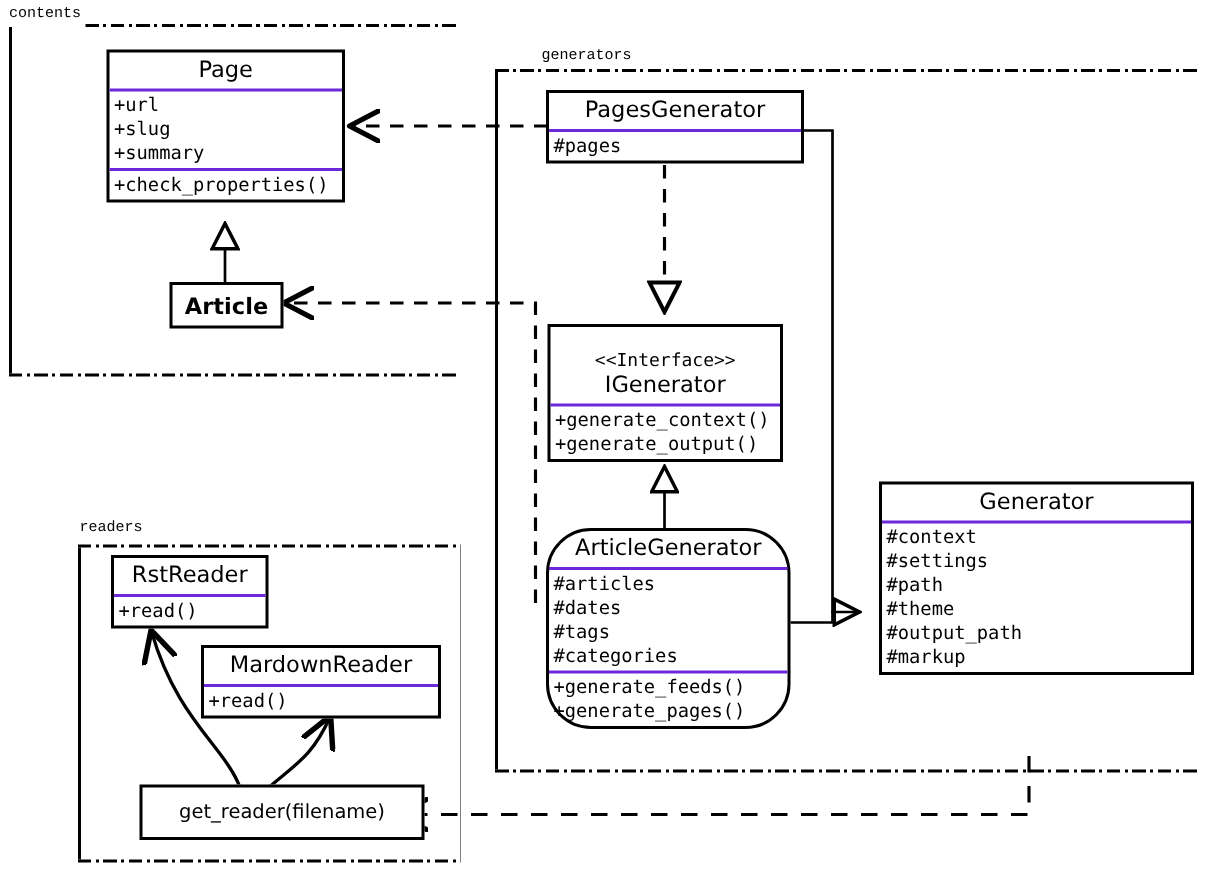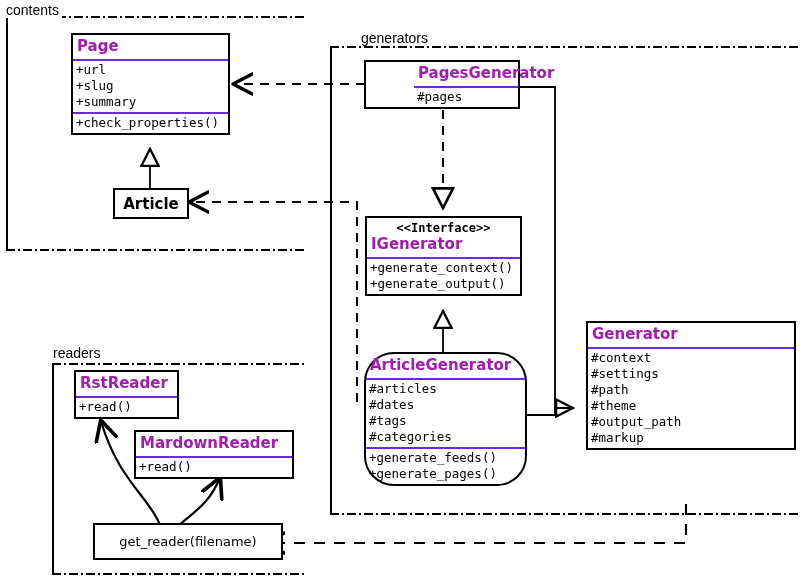--- a/index.html
+++ b/index.html
@@ -28,53 +28,54 @@
 
   
   .pkg {
     position: absolute;
     border: 2px dashed #000;
     box-sizing: border-box;
     background: transparent;
   }
   .pkg-label {
     position: absolute;
-    font-family: Liberation Sans, sans-serif;
-    font-size: 14px;
+    font-family: Liberation Mono, monospace;
+    font-size: 10px;
     color: #000;
     background: #ffffff;
     padding: 0 3px 0 2px;
     white-space: nowrap;
     line-height: 16px;
   }
 
   
   .cls {
     position: absolute;
     border: 2px solid #000;
     background: #ffffff;
     box-sizing: border-box;
     z-index: 5;
   }
   .cls-title {
     font-family: "DejaVu Sans", sans-serif;
-    font-weight: bold;
+    font-weight: normal;
     font-size: 15px;
+    text-align: center;
     padding: 3px 4px 4px 4px;
     line-height: 17px;
-    color: #a21caf;
+    color: #000000;
     white-space: nowrap;
   }
   .cls-stereo {
     font-family: "DejaVu Sans Mono", monospace;
-    font-weight: bold;
+    font-weight: normal;
     font-size: 12px;
     text-align: center;
     line-height: 15px;
-    padding-top: 3px;
+    padding-top: 15px;
     color: #000;
   }
   .cls-sep {
     border-top: 2px solid #6d28d9;
   }
   .cls-section {
     font-family: "DejaVu Sans Mono", monospace;
     font-size: 12.5px;
     line-height: 16px;
     padding: 1px 2px 2px 3px;
@@ -185,21 +186,21 @@
     </div>
     <div class="cls-section cls-sep">
       <div>+check_properties()</div>
     </div>
   </div>
 
   <div class="cls" style="left:113px; top:188px; width:76px; height:31px;">
     <div class="simple-title">Article</div>
   </div>
 
-  <div class="cls" style="left:364px; top:60px; width:156px;padding-left:48px;">
+  <div class="cls" style="left:364px; top:60px; width:172px;">
     <div class="cls-title">PagesGenerator</div>
     <div class="cls-section cls-sep">
       <div>#pages</div>
     </div>
   </div>
 
   <div class="cls" style="left:365px; top:216px; width:157px;">
     <div class="cls-stereo">&lt;&lt;Interface&gt;&gt;</div>
     <div class="cls-title" style="padding-top:0;">IGenerator</div>
     <div class="cls-section cls-sep">

